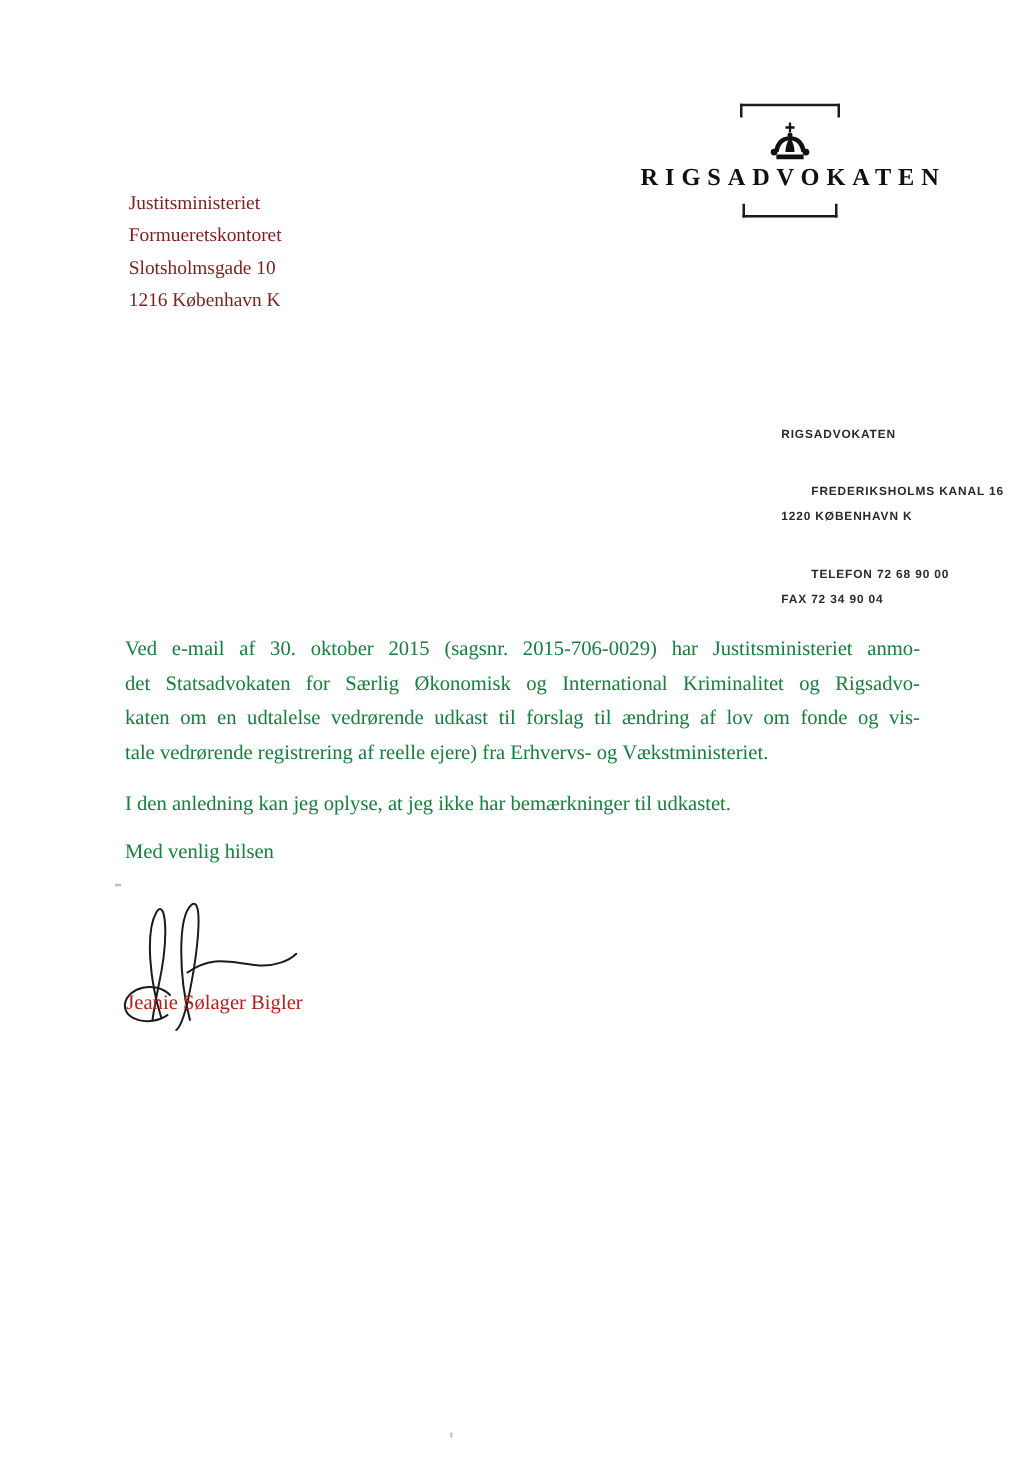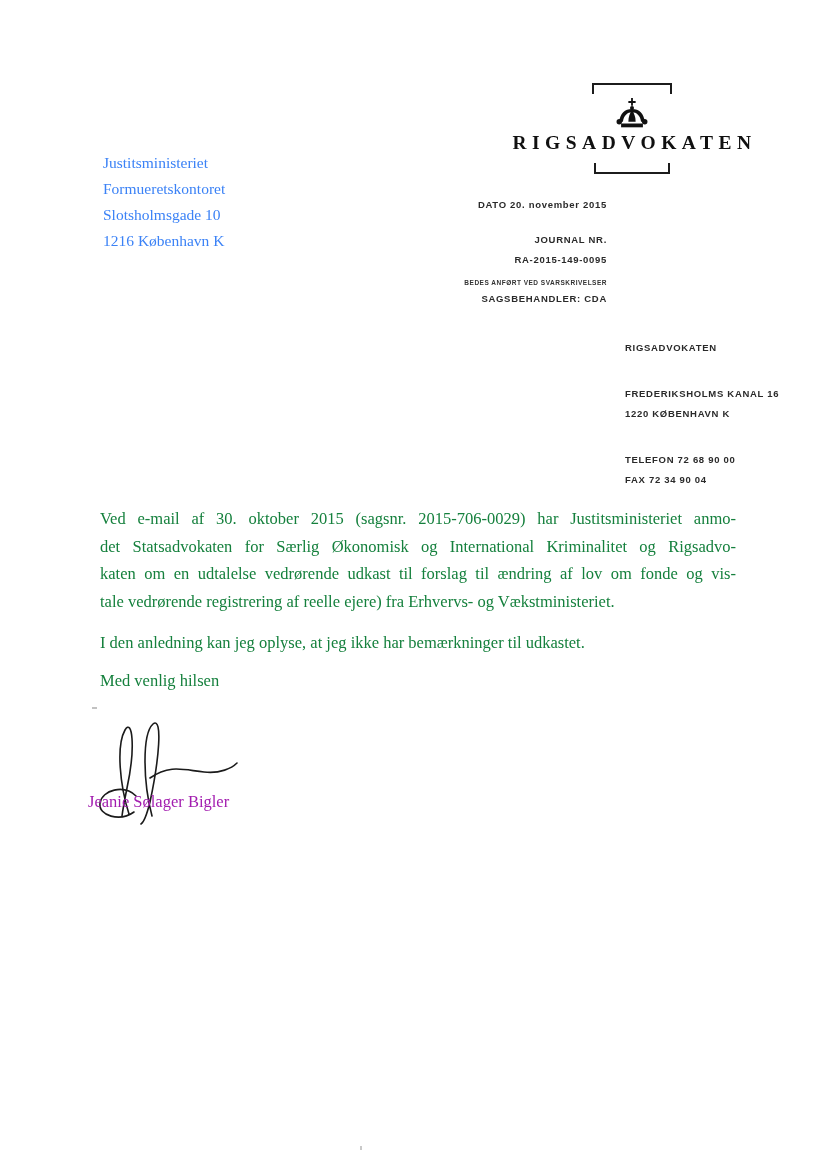--- a/index.html
+++ b/index.html
@@ -5,21 +5,21 @@
   html, body { margin:0; padding:0; background:#ffffff; }
   .page {
     position:relative; width:828px; height:1169px; margin:0 auto;
     background:#ffffff; color:#1a1a1a; overflow:hidden;
     font-family:"Liberation Serif", serif;
   }
 
   
   .recipient {
     position:absolute; left:103px; top:150px;
-    font-size:15.5px; line-height:26px; color:#3b82f6;
+    font-size:15.5px; line-height:26px; color:#7f1d1d;
   }
 
   
   .letterhead { position:absolute; left:500px; top:83px; width:264px; text-align:center; }
   .bracket-top {
     width:76px; height:9px; margin:0 auto;
     border-top:2px solid #1c1c1c; border-left:2px solid #1c1c1c; border-right:2px solid #1c1c1c;
   }
   .bracket-bottom {
     width:72px; height:9px; margin:9px auto 0;
@@ -44,35 +44,35 @@
   .reference { position:absolute; top:199px; right:221px; text-align:right; }
   .reference .row-date { margin-bottom:0; }
   .reference .row-journal-label { margin-top:23px; }
   .reference .row-journal-number { margin-top:8px; }
   .reference .row-note { margin-top:11px; font-size:6.5px; letter-spacing:0.5px; color:#333; }
   .reference .row-caseworker { margin-top:4px; }
 
   
   .sender { position:absolute; left:625px; top:338px; text-align:left; }
   .sender div { line-height:20px; }
-  .sender .gap { margin-top:26px; }
+  .sender .gap { margin-top:26px;margin-left:24px; }
 
   
   .body-text {
     position:absolute; left:100px; top:505px; width:636px;
     font-size:16.5px; line-height:27.5px; color:#15803d;
   }
   .bline { white-space:normal; }
   .stretch { text-align:justify; text-align-last:justify; }
   .para2 { margin-top:14px; }
   .closing { margin-top:10px; }
 
   .signer-name {
-    position:absolute; left:88px; top:792px;
-    font-size:16.5px; color:#a21caf;
+    position:absolute; left:101px; top:792px;
+    font-size:16.5px; color:#b91c1c;
   }
 
   .signature { position:absolute; left:96px; top:716px; }
   .signature svg path { fill:none; stroke:#1b1b1b; stroke-width:1.6; stroke-linecap:round; }
 
   .speck1 { position:absolute; left:92px; top:707px; width:5px; height:2px; background:#9a9a9a; opacity:0.6; }
   .speck2 { position:absolute; left:360px; top:1146px; width:2px; height:4px; background:#c9c9c9; }
 </style>
 </head>
 <body>
@@ -96,27 +96,20 @@
         <path d="M22,14 C19,19 18,23 18,27 L26,27 C26,23 25,19 22,14 Z"></path>
         <circle cx="8" cy="27" r="3"></circle>
         <circle cx="36" cy="27" r="3"></circle>
         <path d="M10,29 h24 v4.2 h-24 z"></path>
       </svg>
     </div>
     <div class="wordmark">RIGSADVOKATEN</div>
     <div class="bracket-bottom"></div>
   </div>
 
-  <div class="reference">
-    <div class="sans-label row-date">DATO 20. november 2015</div>
-    <div class="sans-label row-journal-label">JOURNAL NR.</div>
-    <div class="sans-label row-journal-number">RA-2015-149-0095</div>
-    <div class="sans-label row-note">BEDES ANFØRT VED SVARSKRIVELSER</div>
-    <div class="sans-label row-caseworker">SAGSBEHANDLER: CDA</div>
-  </div>
 
   <div class="sender">
     <div class="sans-label">RIGSADVOKATEN</div>
     <div class="sans-label gap">FREDERIKSHOLMS KANAL 16</div>
     <div class="sans-label">1220 KØBENHAVN K</div>
     <div class="sans-label gap">TELEFON 72 68 90 00</div>
     <div class="sans-label">FAX 72 34 90 04</div>
   </div>
 
   <div class="body-text">

